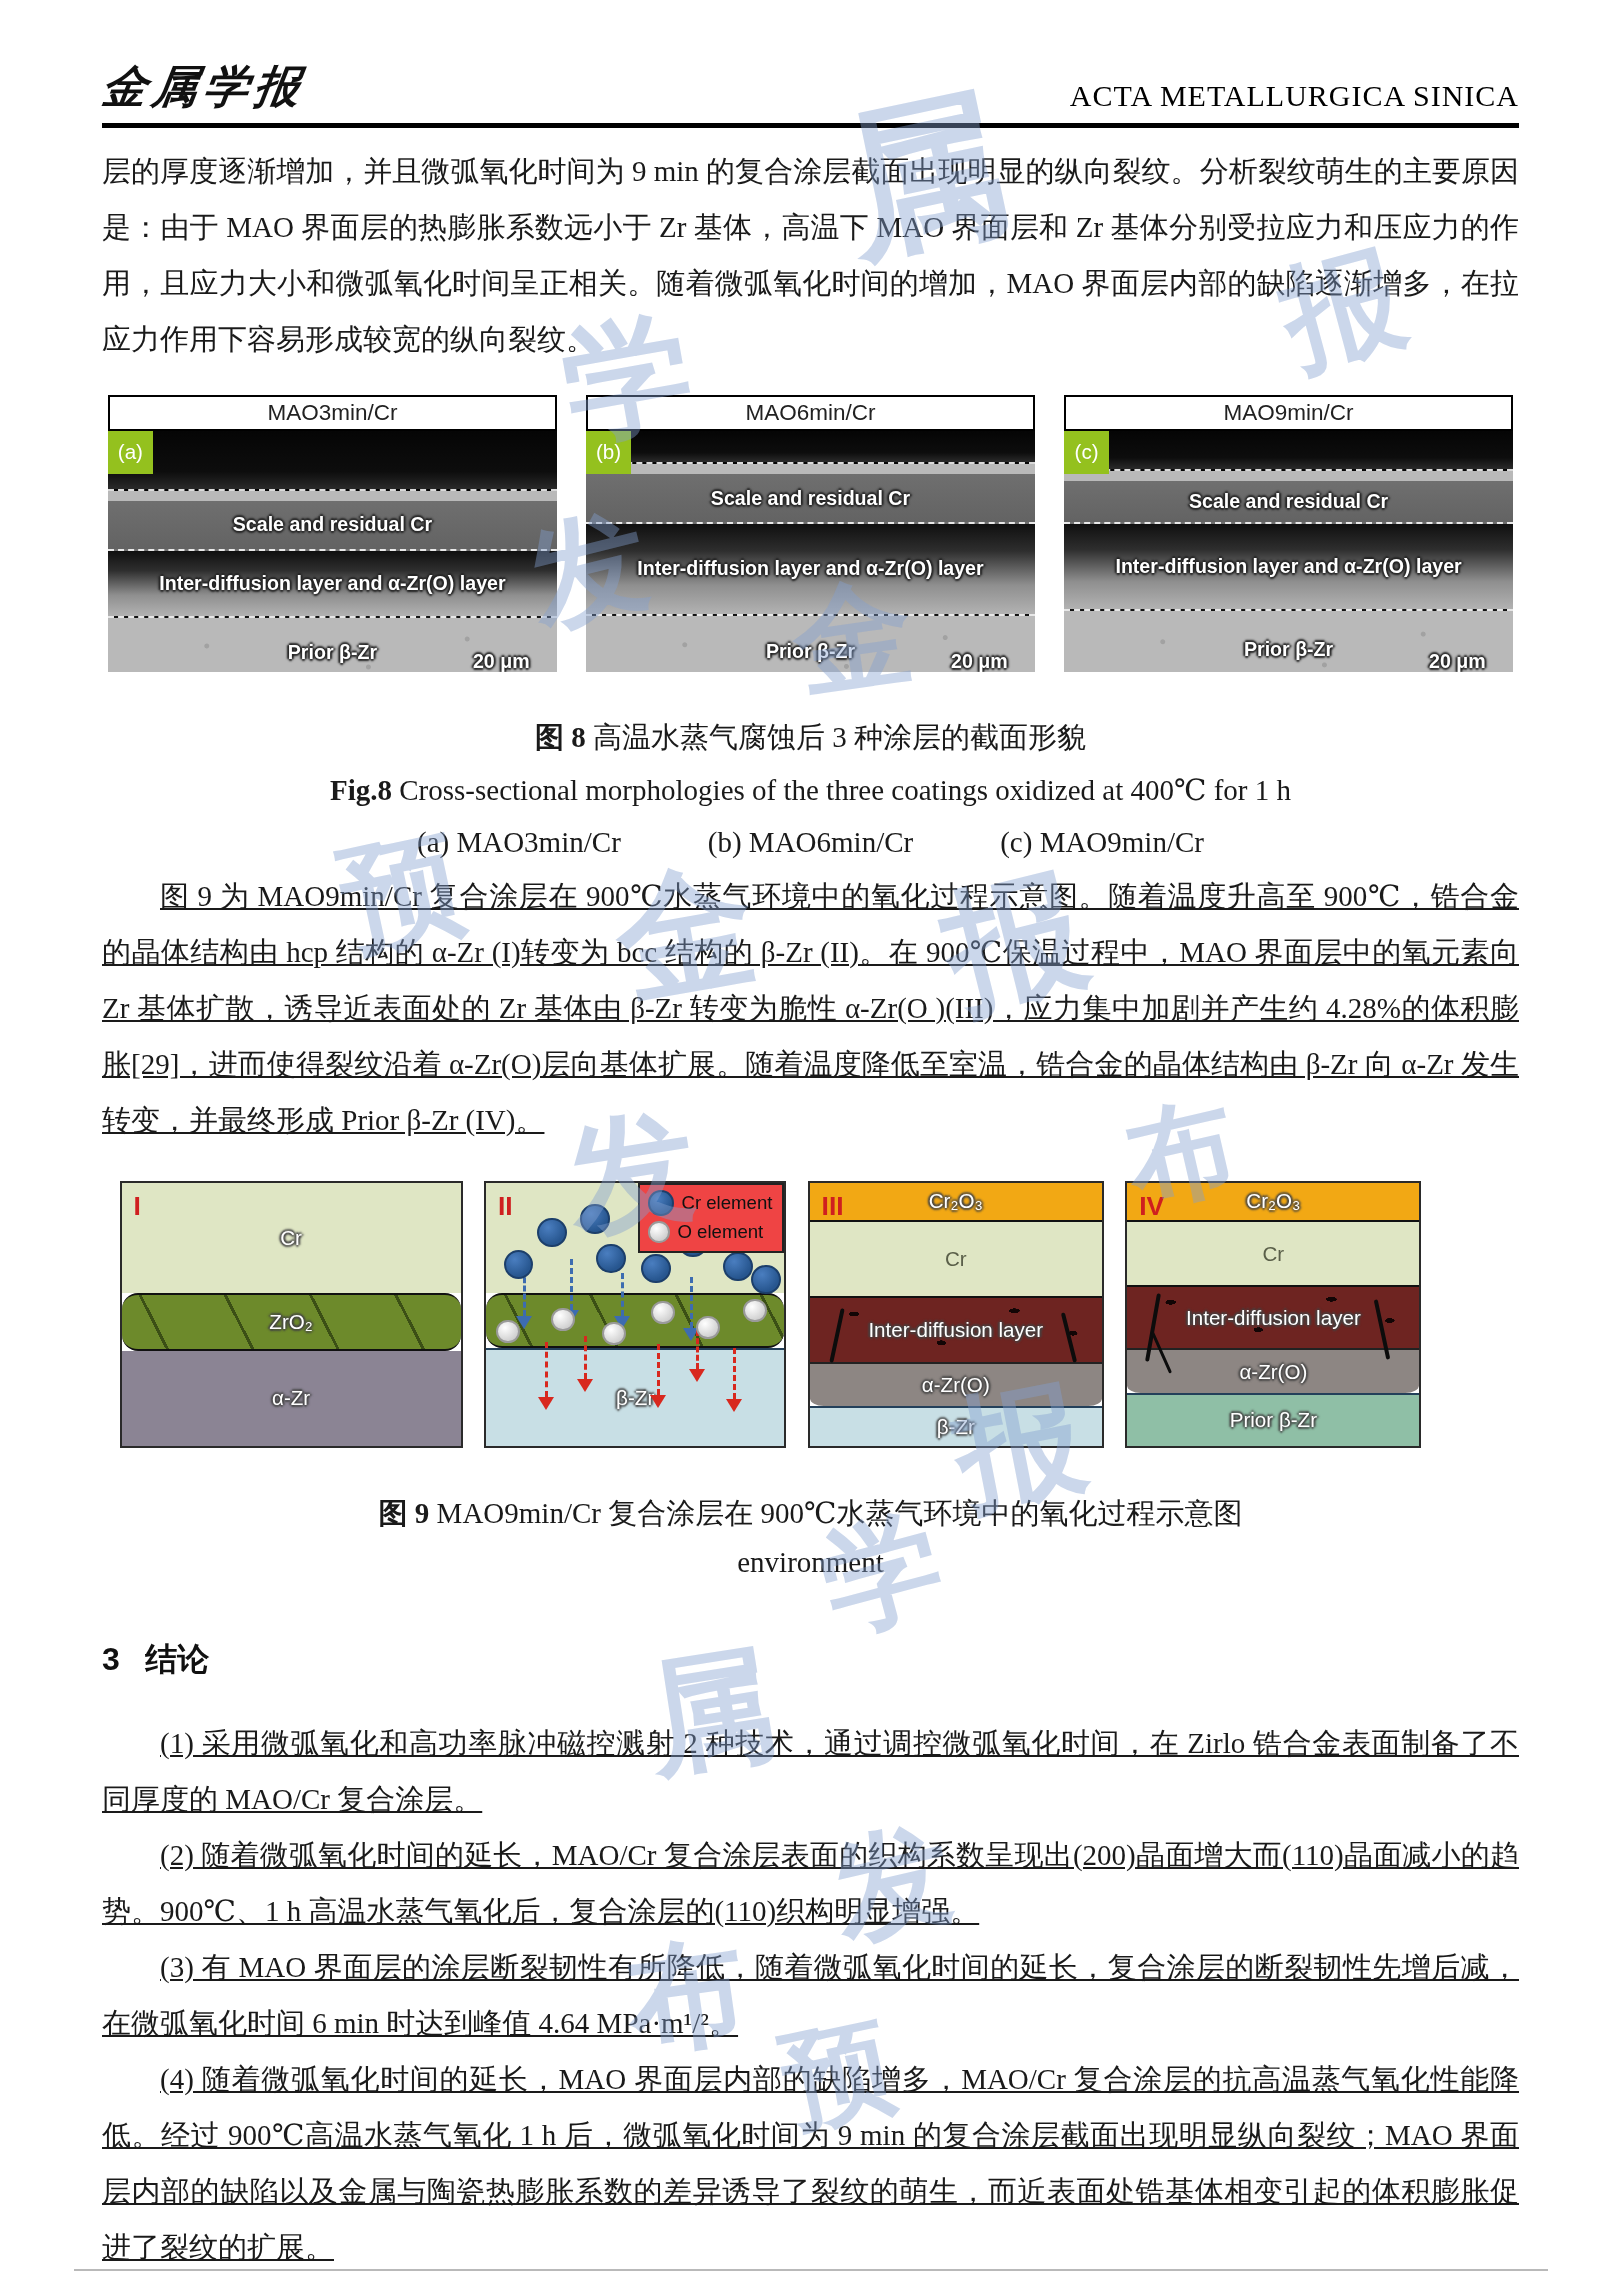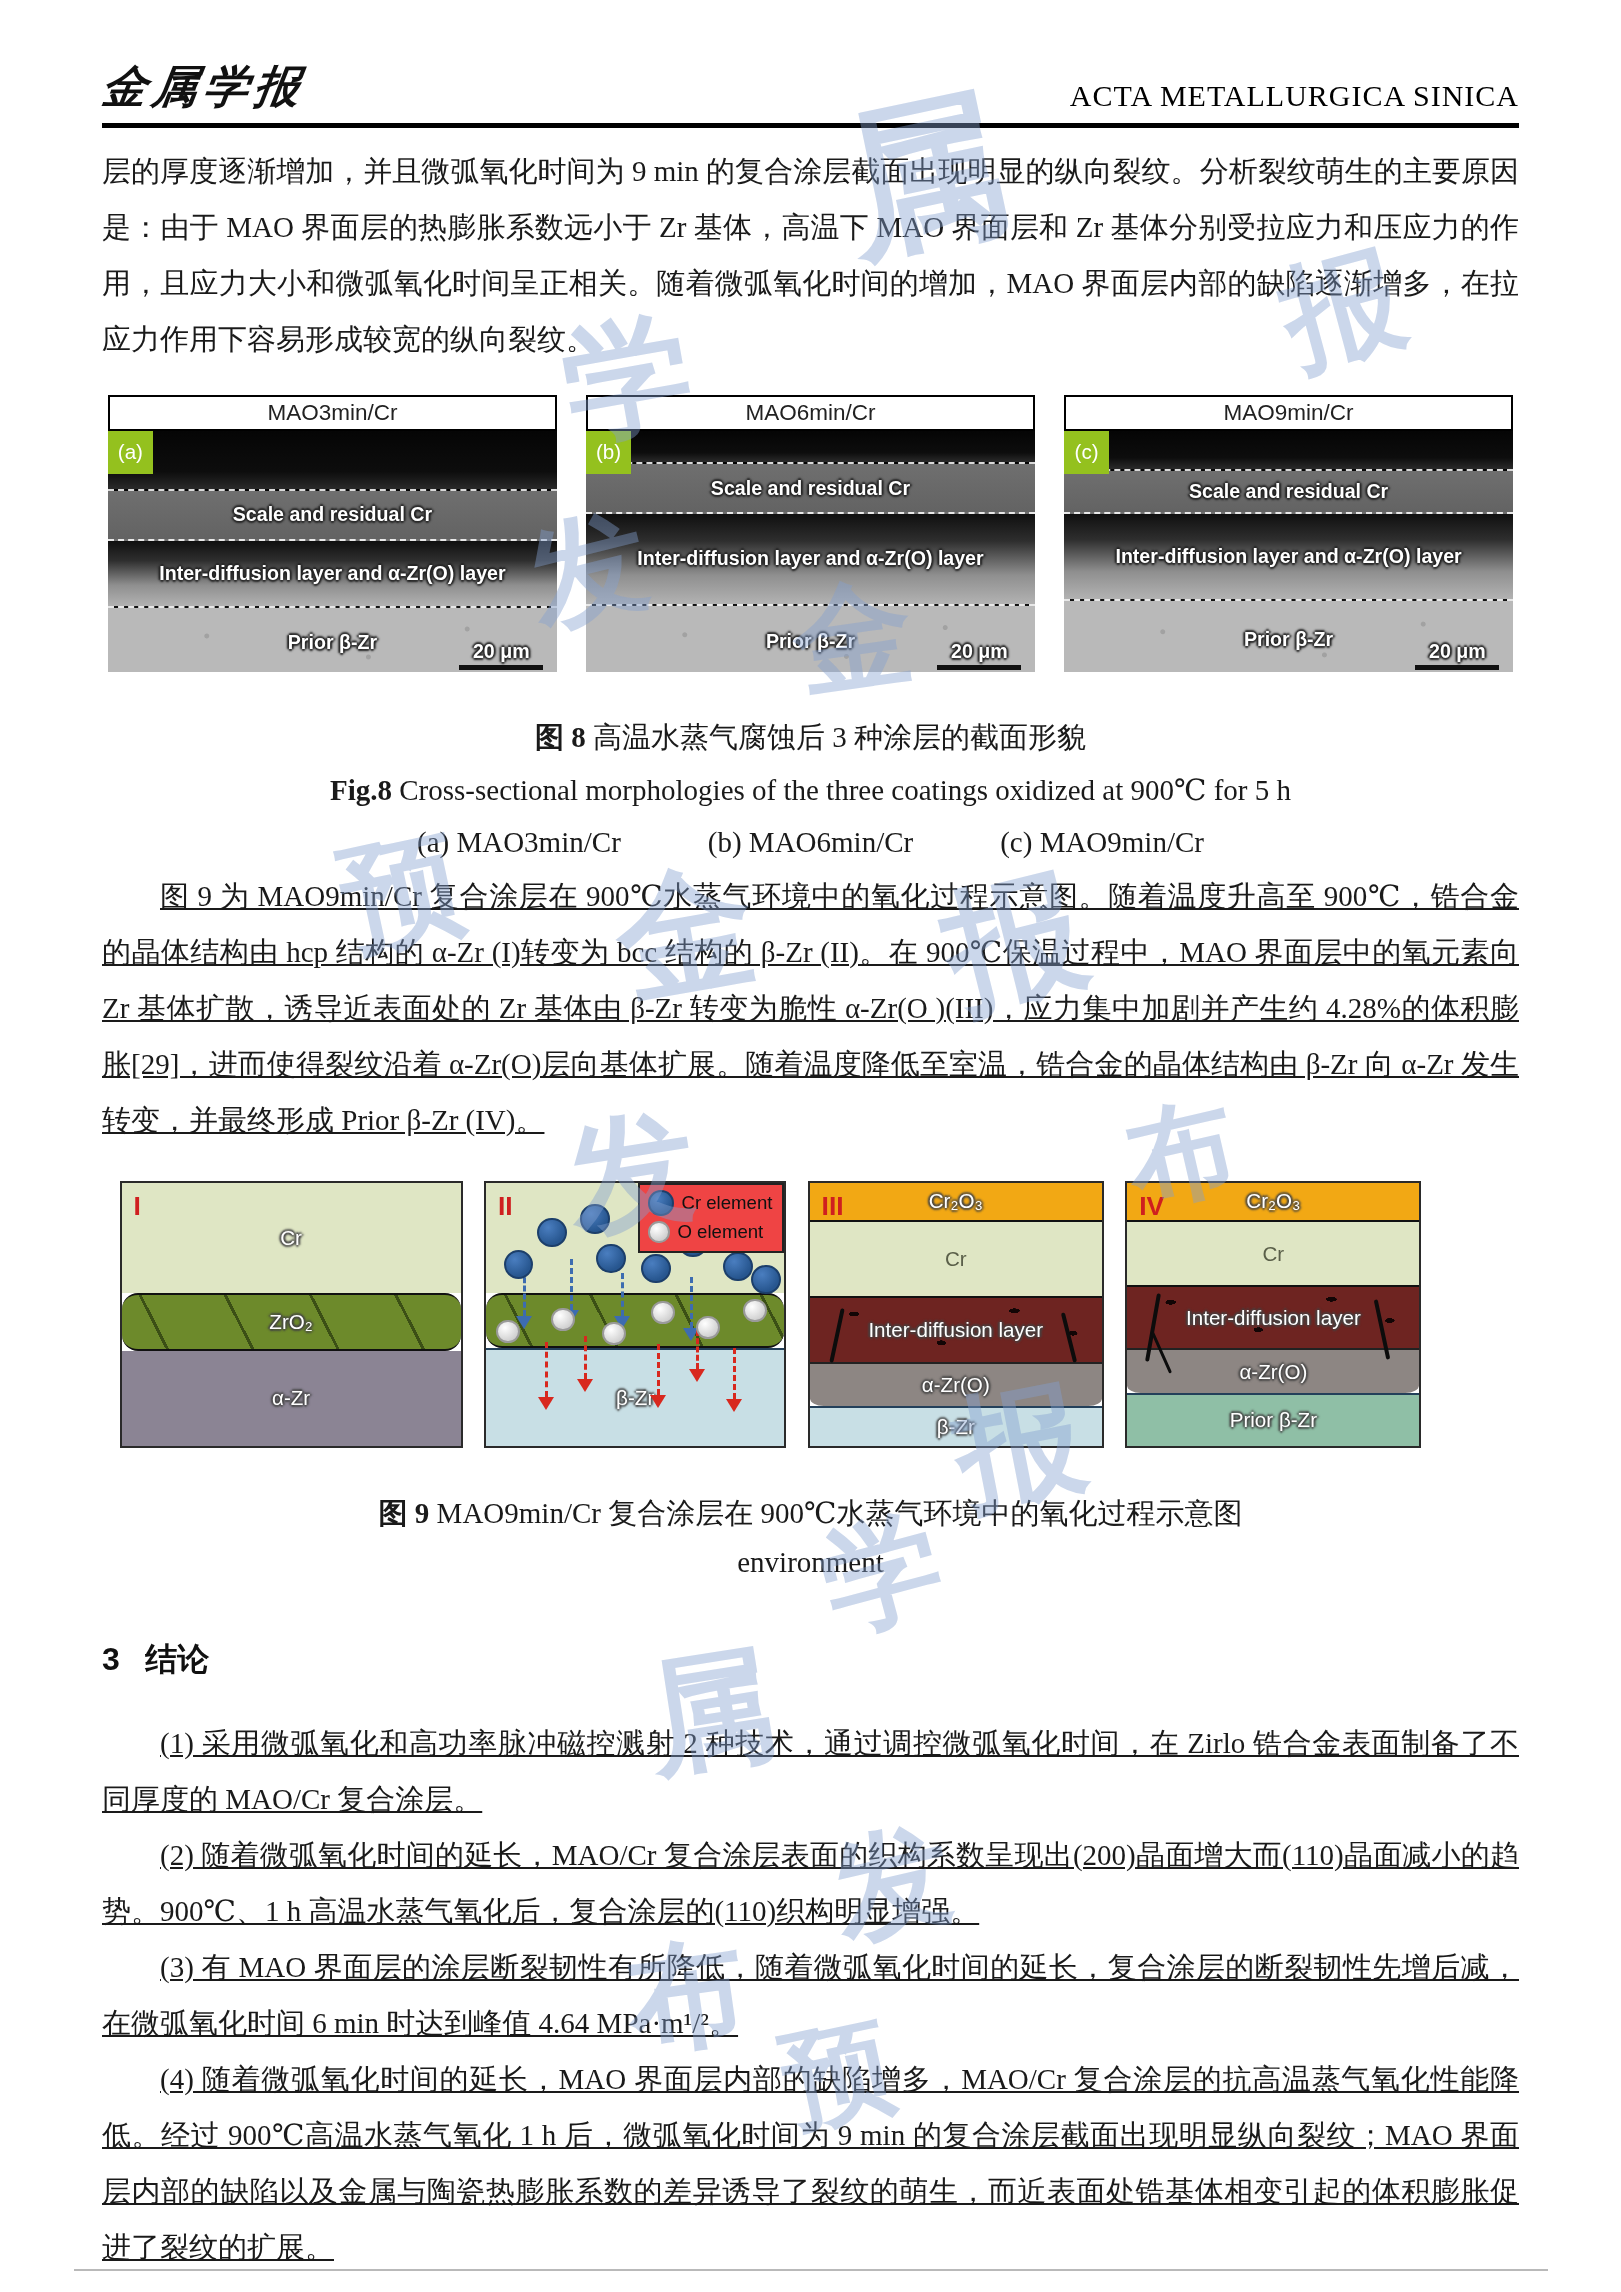--- a/index.html
+++ b/index.html
@@ -31,21 +31,21 @@
   .fig8{display:flex; gap:29px; margin:27.4px 5.9px 0 5.9px;}
   .f8panel{flex:1; position:relative;}
   .f8title{
     border:2px solid #000; background:#fff; text-align:center;
     font-family:"Liberation Sans","DejaVu Sans",sans-serif; font-size:22.5px;
     height:32px; line-height:32px; color:#222;
   }
   .micro{position:relative; height:241px; overflow:hidden; background:#b9b9b9;}
   .mband{position:relative; width:100%; display:flex; align-items:center; justify-content:center;}
   .m-black{background:linear-gradient(180deg,#050505 0%,#0d0d0d 70%,#2a2a2a 100%); border-bottom:2px dashed rgba(255,255,255,.85);}
-  .m-scale{background:linear-gradient(180deg,#6f6f6f,#636363); border-bottom:2px dashed rgba(255,255,255,.85);}
+  .m-scale{background:linear-gradient(180deg,#6f6f6f,#636363); border-bottom:2px dashed rgba(255,255,255,.85);margin-top:10px;}
   .m-inter{background:linear-gradient(180deg,#101010 0%,#2e2e2e 30%,#8f8f8f 68%,#b2b2b2 100%); border-bottom:2px dashed rgba(255,255,255,.9);}
   .m-prior{
     background:
       radial-gradient(circle at 22% 40%, rgba(90,90,90,.25) 0 2px, transparent 2.9px),
       radial-gradient(circle at 58% 70%, rgba(90,90,90,.25) 0 2px, transparent 2.9px),
       radial-gradient(circle at 80% 30%, rgba(90,90,90,.25) 0 2px, transparent 2.9px),
       #b9b9b9;
   }
   
   .va .m-black{height:24%;} .va .m-scale{height:20%;} .va .m-inter{height:27%;} .va .m-prior{height:29%;}
@@ -233,21 +233,21 @@
           </div>
         </div>
       </div>
 
     </div>
 
     <div class="caption cap-zh">
       <span class="cap-b">图 8</span><span> 高温水蒸气腐蚀后 3 种涂层的截面形貌</span>
     </div>
     <div class="caption cap-en">
-      <span class="cap-b">Fig.8</span><span> Cross-sectional morphologies of the three coatings oxidized at 900℃ for 5 h</span>
+      <span class="cap-b">Fig.8</span><span> Cross-sectional morphologies of the three coatings oxidized at 400℃ for 1 h</span>
     </div>
     <div class="subcap">(a) MAO3min/Cr　　　(b) MAO6min/Cr　　　(c) MAO9min/Cr</div>
 
     <p class="body-text indent">图 9 为 MAO9min/Cr 复合涂层在 900℃水蒸气环境中的氧化过程示意图。随着温度升高至 900℃，锆合金的晶体结构由 hcp 结构的 α-Zr (I)转变为 bcc 结构的 β-Zr (II)。在 900℃保温过程中，MAO 界面层中的氧元素向 Zr 基体扩散，诱导近表面处的 Zr 基体由 β-Zr 转变为脆性 α-Zr(O )(III)，应力集中加剧并产生约 4.28%的体积膨胀[29]，进而使得裂纹沿着 α-Zr(O)层向基体扩展。随着温度降低至室温，锆合金的晶体结构由 β-Zr 向 α-Zr 发生转变，并最终形成 Prior β-Zr (IV)。</p>
 
     <div class="fig9">
 
       <div class="f9p" style="width:343px;">
         <span class="roman">I</span>
         <div class="L lay-crpale" style="height:42%;">

